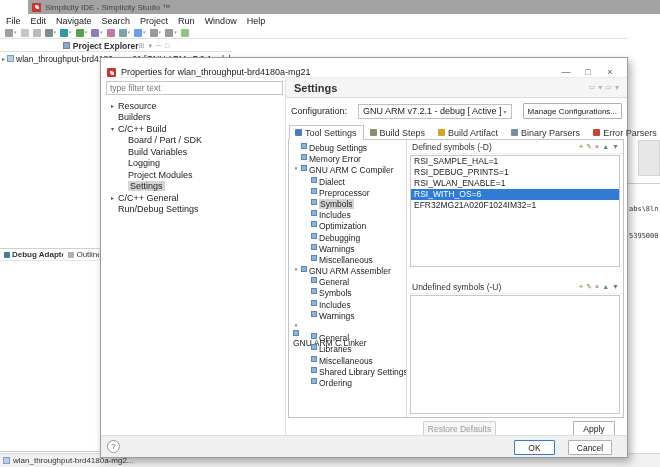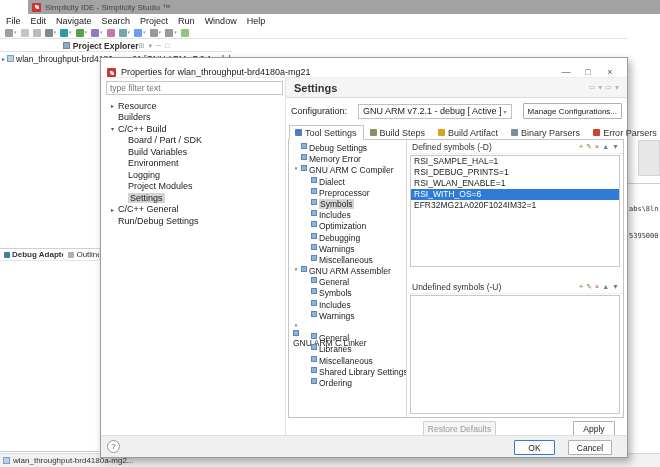--- a/index.html
+++ b/index.html
@@ -272,24 +272,20 @@
       <div class="nav-item" style="padding-left: 14px;">
         <span class="arr"></span>
         <span class="lbl">Board / Part / SDK</span>
       </div>
 
       <div class="nav-item" style="padding-left: 14px;">
         <span class="arr"></span>
         <span class="lbl">Build Variables</span>
       </div>
 
-      <div class="nav-item" style="padding-left: 14px;">
-        <span class="arr"></span>
-        <span class="lbl">Environment</span>
-      </div>
 
       <div class="nav-item" style="padding-left: 14px;">
         <span class="arr"></span>
         <span class="lbl">Logging</span>
       </div>
 
       <div class="nav-item" style="padding-left: 14px;">
         <span class="arr"></span>
         <span class="lbl">Project Modules</span>
       </div>

